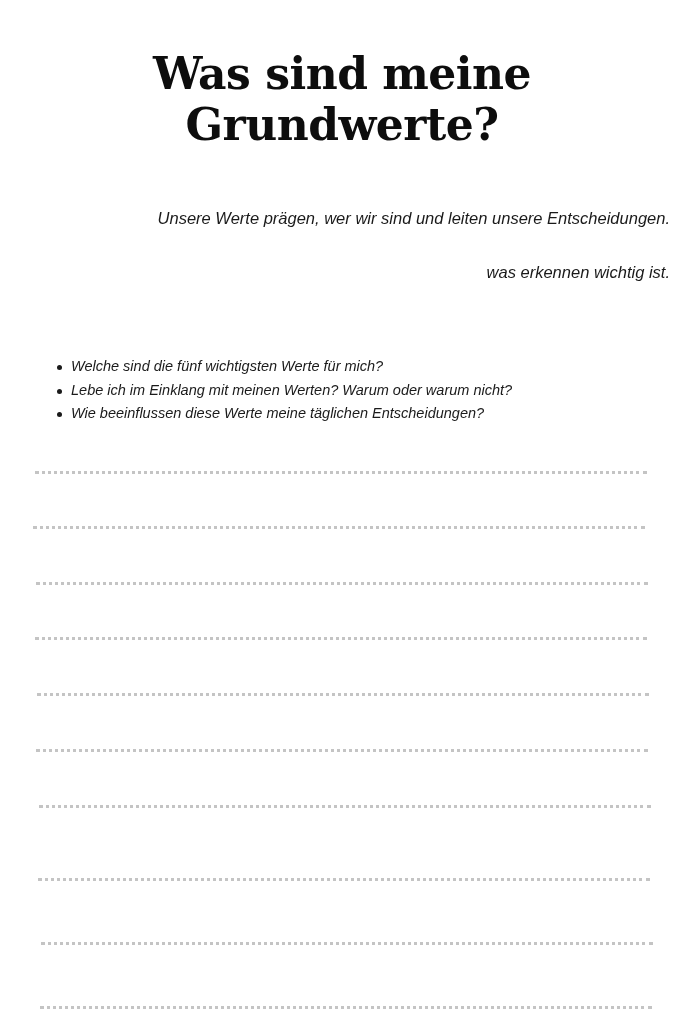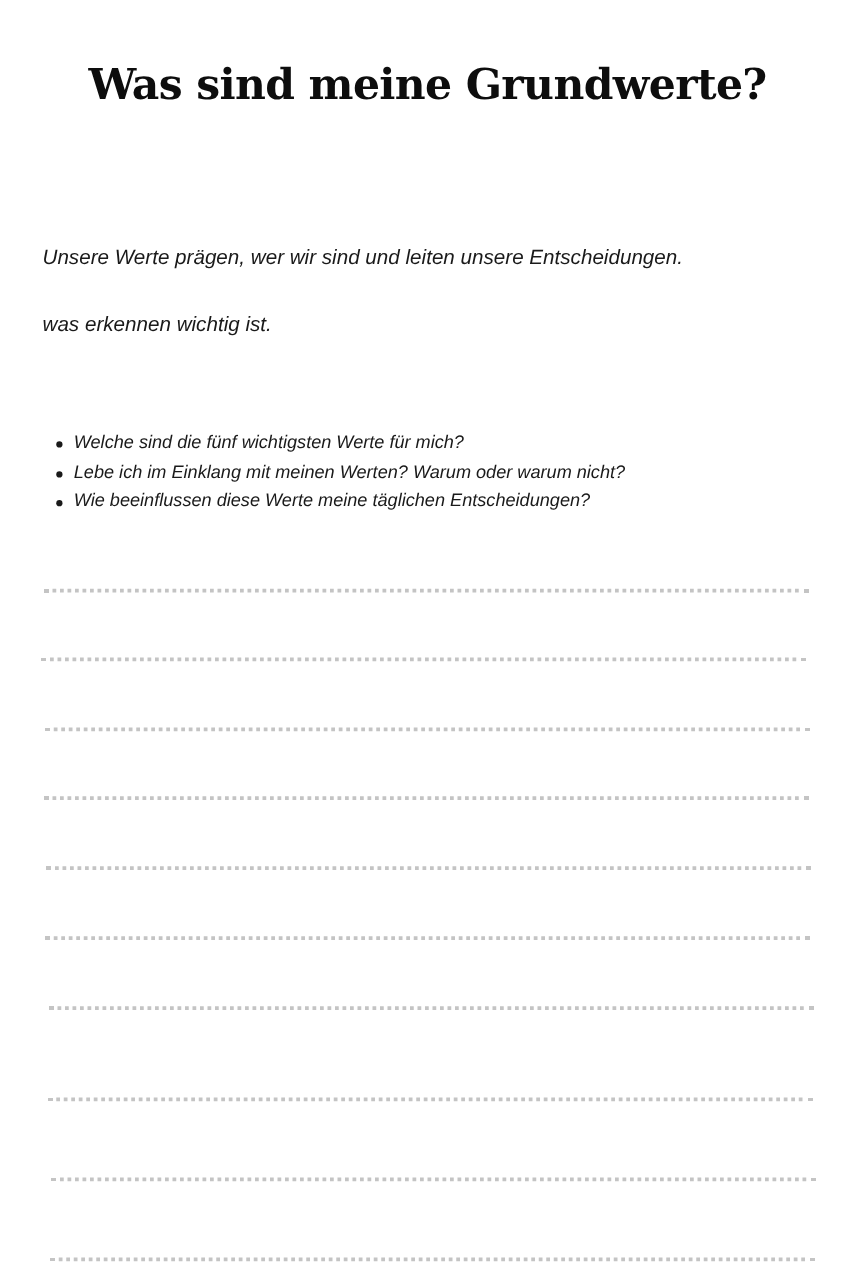--- a/index.html
+++ b/index.html
@@ -1,28 +1,28 @@
 <!DOCTYPE html>
 <html><head>
   <meta charset="utf-8">
   <style>
     html, body { margin: 0; padding: 0; background: #ffffff; }
     body { width: 684px; height: 1024px; position: relative; overflow: hidden; color: #111111; }
     .title {
       position: absolute; left: 0; top: 48px; width: 684px; text-align: center;
       font-family: "DejaVu Serif", "Liberation Serif", serif; font-weight: bold;
-      font-size: 34px; letter-spacing: -0.5px; color: #0d0d0d; margin: 0;
+      font-size: 44px; letter-spacing: -0.5px; color: #0d0d0d; margin: 0;
     }
     .intro {
-      position: absolute; left: 30px; top: 189px; width: 624px; text-align: left;
+      position: absolute; left: 30px; top: 189px; width: 624px; text-align: right;
       font-family: "Liberation Sans", sans-serif; font-style: italic;
-      font-size: 16.5px; line-height: 27px; color: #1a1a1a; margin: 4px;
+      font-size: 16.5px; line-height: 27px; color: #1a1a1a; margin: 16px;
     }
     .questions {
-      position: absolute; left: 40px; top: 343px; margin: 0; padding: 0; list-style: none;
+      position: absolute; left: 40px; top: 343px; margin: 12px; padding: 0; list-style: none;
       font-family: "Liberation Sans", sans-serif; font-style: italic; font-size: 14.5px;
       line-height: 23.5px; color: #1a1a1a;
     }
     .questions li { position: relative; padding-left: 19px; }
     .questions li .bullet {
       position: absolute; left: 5px; top: 10px; width: 5px; height: 5px; border-radius: 50%; background: #1a1a1a;
     }
     .line {
       position: absolute; height: 0; border-top: 3px dotted #c4c4c4;
     }

